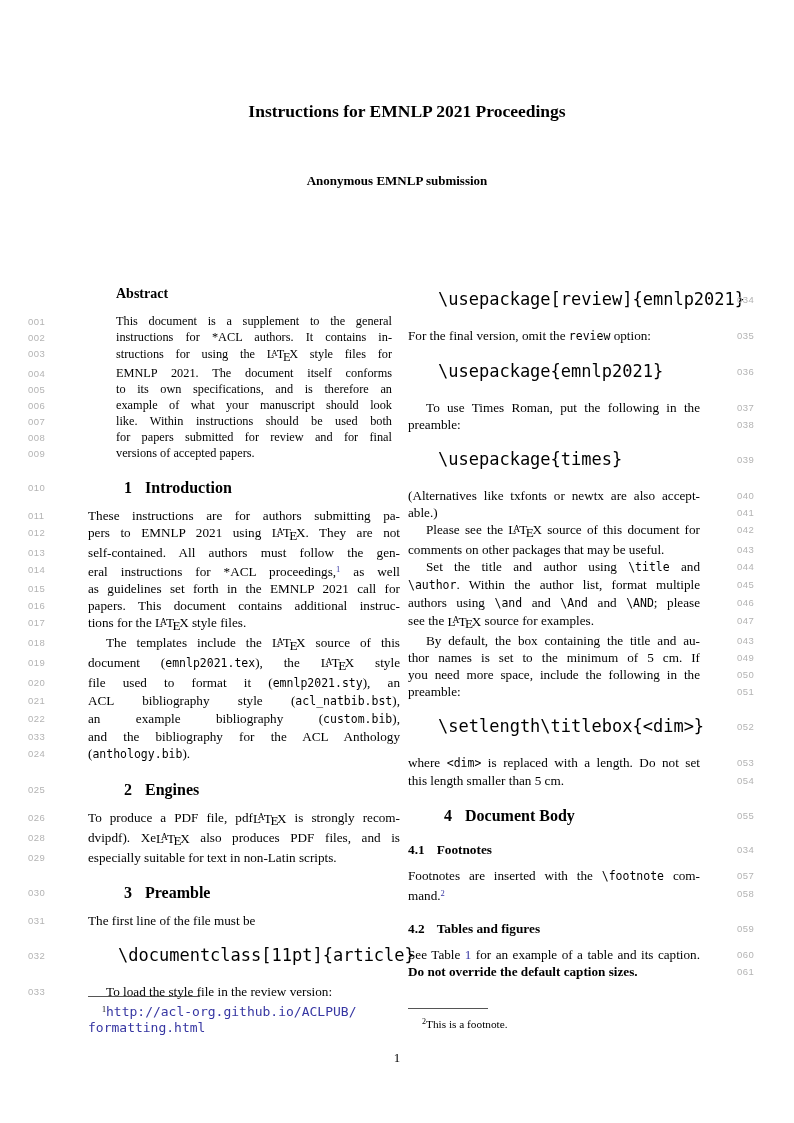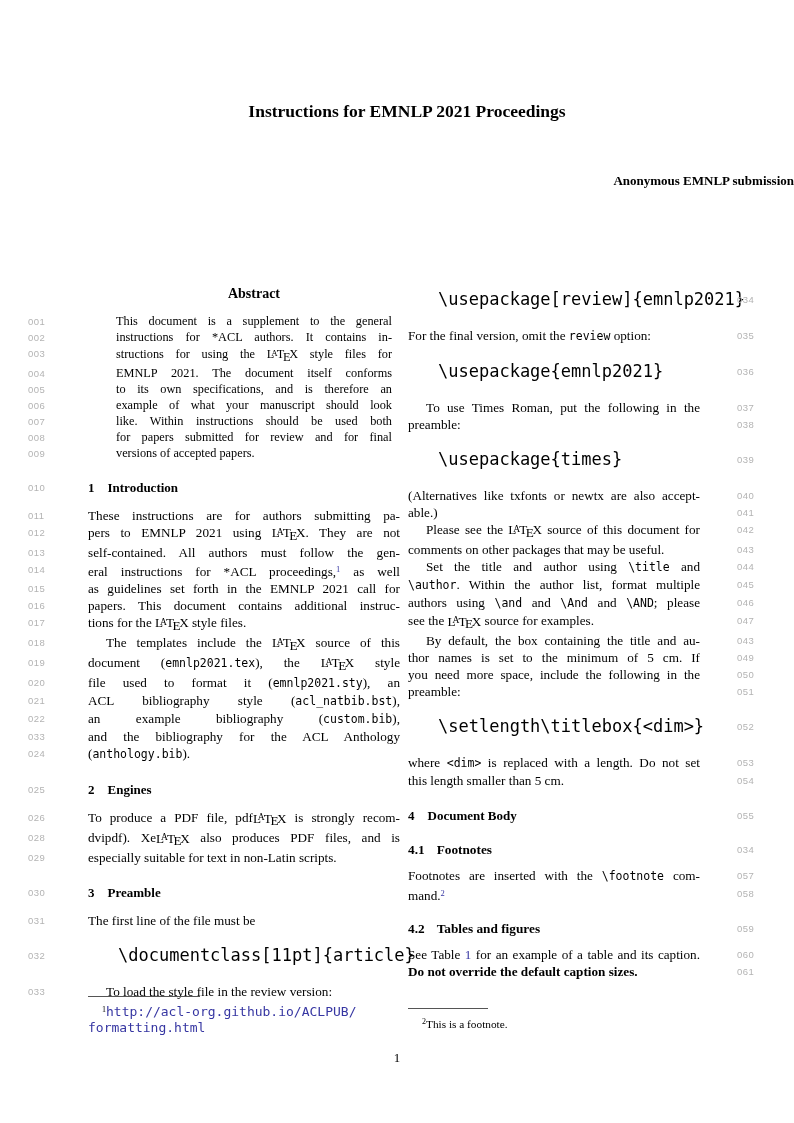--- a/index.html
+++ b/index.html
@@ -8,21 +8,21 @@
     position:relative; width:794px; height:1123px; margin:0 auto;
     background:#ffffff; overflow:hidden;
     font-family:"Liberation Serif", serif; color:#000;
   }
   .doc-title {
     position:absolute; top:101px; left:10px; width:794px;
     text-align:center; font-weight:bold; font-size:17.5px;
   }
   .doc-subtitle {
     position:absolute; top:173px; left:0; width:794px;
-    text-align:right; font-weight:bold; font-size:13px;
+    text-align:center; font-weight:bold; font-size:13px;
   }
   .col { position:absolute; top:285px; }
   .col-left  { left:88px;  width:312px; }
   .col-right { left:408px; width:292px; }
 
   .row { position:relative; line-height:17px; font-size:13.2px; }
   .ltext { display:block; }
   .just .ltext { text-align:justify; text-align-last:justify; }
   .ind .ltext { text-indent:18px; }
 
@@ -30,27 +30,27 @@
     position:absolute; top:2px; width:26px;
     font-family:"Liberation Sans", sans-serif;
     font-size:9.5px; line-height:13px; color:var(--lnum);
     letter-spacing:0.5px;
   }
   .col-left .lnum  { left:-60px; text-align:left; }
   .col-right .lnum { left:calc(100% + 37px); text-align:left; }
 
   
   .absh { margin-bottom:10px; }
-  .absh .ltext { text-align:center; font-weight:bold; font-size:14px; line-height:18px; padding:0 8px 0 28px; }
+  .absh .ltext { font-weight:bold; font-size:14px; line-height:18px; padding:0 8px 0 28px; }
   .abs { line-height:16px; }
   .abs .ltext { font-size:12.3px; padding:0 8px 0 28px; }
 
   
   .h1 { margin:18px 0 10px; }
-  .h1 .ltext { font-weight:bold; font-size:13px; line-height:18px; white-space:nowrap; }
+  .h1 .ltext { font-weight:bold; font-size:16px; line-height:18px; white-space:nowrap;margin-left:36px; }
   .h2 { margin:16px 0 9px; }
   .h2 .ltext { font-weight:bold; font-size:13.3px; line-height:17px; white-space:nowrap; }
   .h1 .secnum { margin-right:13px; }
   .h2 .secnum { margin-right:12px; }
 
   
   .code { margin:18px 0; }
   .code .ltext { padding-left:30px; white-space:nowrap; }
   .code .mono { font-size:17px;margin-top:40px; }
   .col-right .row:first-child { margin-top:6px; }

